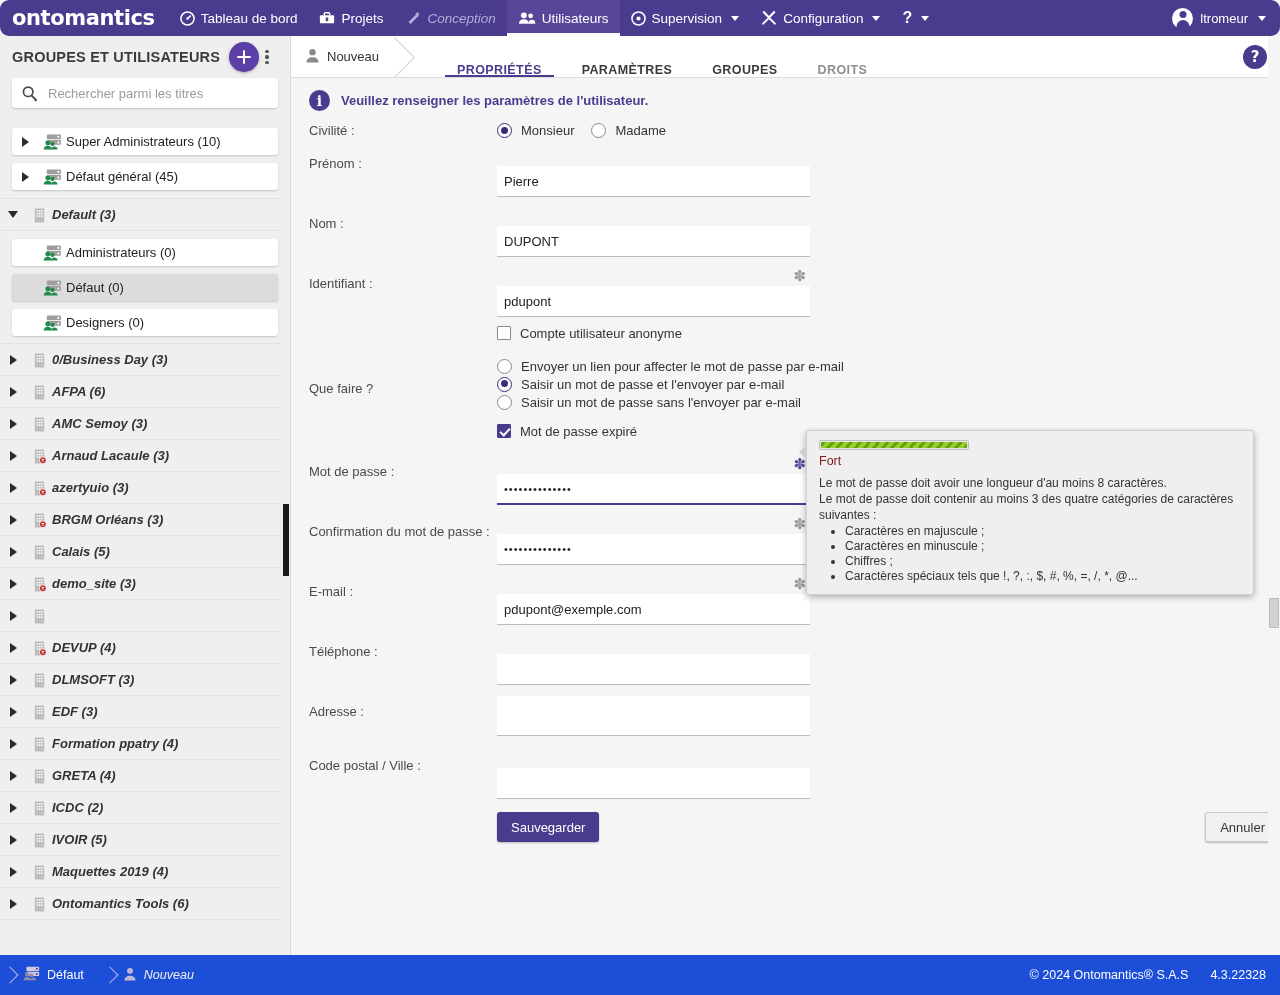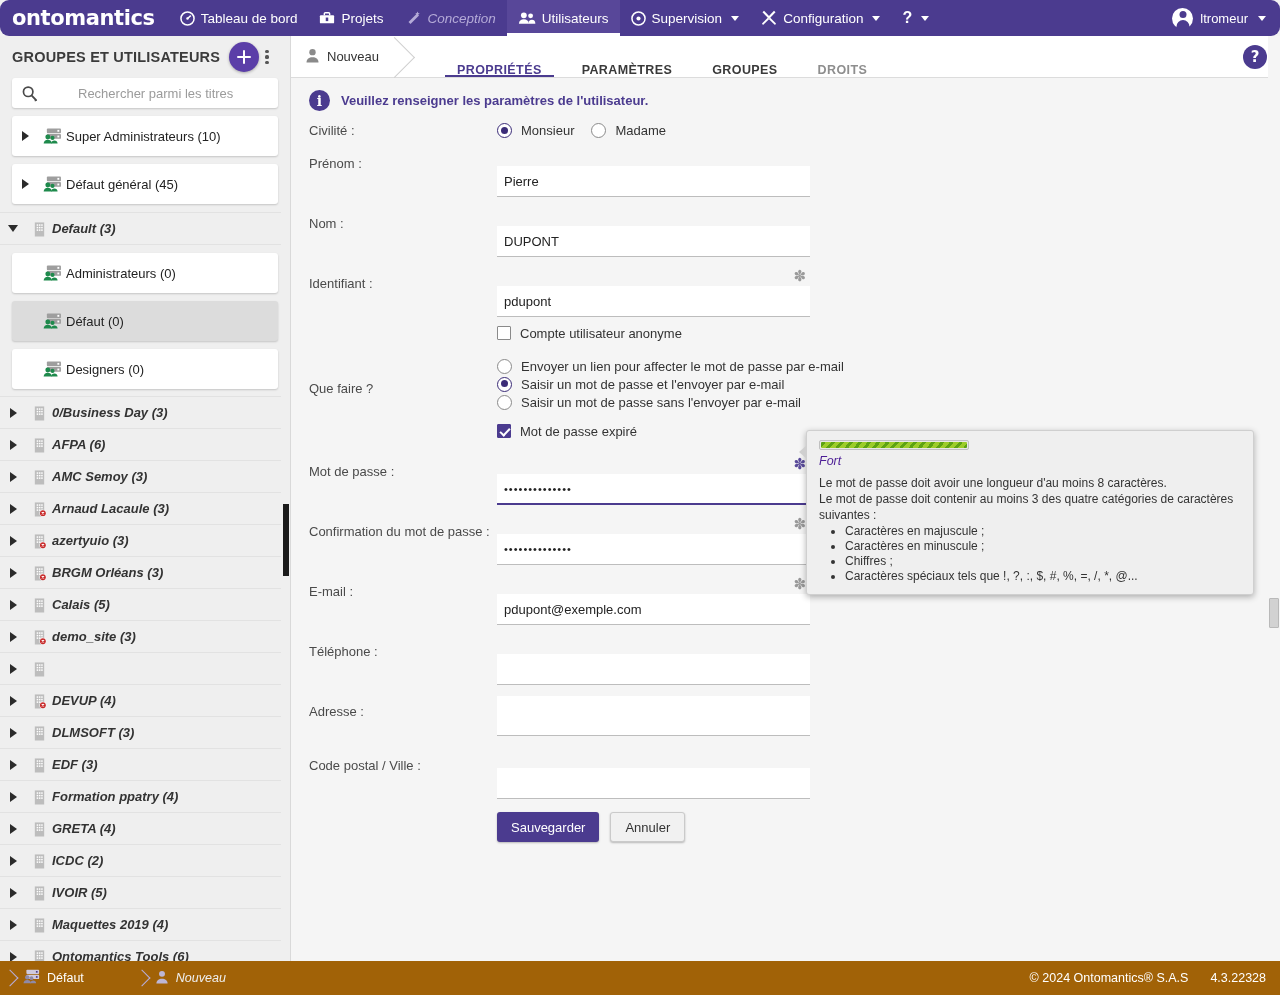--- a/index.html
+++ b/index.html
@@ -82,35 +82,34 @@
   .plus-btn::before, .plus-btn::after {
     content: ""; position: absolute; background: #fff; border-radius: 1px;
   }
   .plus-btn::before { left: 8px; top: 14px; width: 14px; height: 2.4px; }
   .plus-btn::after  { top: 8px; left: 13.8px; width: 2.4px; height: 14px; }
   .kebab { margin-left: auto; width: 20px; display: flex; flex-direction: column;
     align-items: center; gap: 2.5px; cursor: pointer; padding-right: 6px;}
   .kebab i { width: 3.2px; height: 3.2px; border-radius: 50%; background: #555; display:block; }
 
   .sb-search {
-    margin: 0 12px 8px 12px; height: 30px; background: #fff;
+    margin: 0 12px 20px 12px; height: 30px; background: #fff;
     border-radius: 3px; display: flex; align-items: center;
     box-shadow: 0 1px 2px rgba(0,0,0,.18);
-    gap: 30px;
   }
   .sb-search .mag { width: 34px; display: flex; justify-content: center; cursor: pointer;}
   .sb-search input {
     border: 0; outline: 0; background: transparent; flex: 1;
     font-family: "Liberation Sans", sans-serif; font-size: 13px; color: #333;
     padding-right: 8px;
   }
   .sb-search input::placeholder { color: #9b9b9b; }
 
   .grp-card {
-    margin: 0 12px 8px 12px; height: 40px; background: #fff;
+    margin: 0 12px 8px 12px; height: 27px; background: #fff;
     border-radius: 3px; display: flex; align-items: center;
     box-shadow: 0 1px 2px rgba(0,0,0,.18); cursor: pointer;
     font-size: 13px; color: #222;
   }
   .grp-card.sel { background: #dcdcdc; }
   .grp-card .tw { width: 26px; display: flex; justify-content: center; }
   .grp-card .ico { width: 28px; display: flex; justify-content: center; }
   .grp-card.indent .tw { width: 26px; }
 
   .org-row {
@@ -231,21 +230,21 @@
   }
   .cbox.on { background: #4b3b8f; border-color: #4b3b8f; }
   .cbox.on::after {
     content: ""; position: absolute; left: 3.5px; top: 0.6px;
     width: 4px; height: 8px; border: solid #fff; border-width: 0 2px 2px 0;
     transform: rotate(43deg);
   }
   .optrow { display: flex; align-items: center; gap: 9px; height: 18px; margin-bottom: 0px; }
   .optrow span { font-size: 13px; color: #333; }
 
-  .btnrow { display: flex; gap: 11px; padding: 13px 0 0 188px; }
+  .btnrow { display: flex; gap: 11px; padding: 13px 0 0 188px; justify-content: space-between; }
   .btn {
     height: 30px; padding: 0 14px; border: 0; border-radius: 3px;
     font-size: 13px; cursor: pointer; font-family: "Liberation Sans", sans-serif;
     box-shadow: 0 1px 2px rgba(0,0,0,.25);
   }
   .btn.primary { background: #4b3b8f; color: #fff; }
   .btn.secondary { background: #f1f1f1; color: #333; border: 1px solid #cacaca; }
 
   
   .pwtip {
@@ -262,38 +261,38 @@
   }
   .pwmeter {
     width: 150px; height: 10px; background: #e8e8e8;
     border: 1px solid #c0c0c0; border-radius: 2px; padding: 1px; margin-bottom: 4px;
   }
   .pwfill {
     width: 100%; height: 100%; border-radius: 1px;
     background-image: repeating-linear-gradient(
       -50deg, #5da312 0px, #5da312 3px, #9ccc2a 3px, #9ccc2a 7px);
   }
-  .pwlabel { font-size: 12.5px; color: #4c1d95; margin-bottom: 7px; font-style: italic; }
+  .pwlabel { font-size: 12.5px; color: #7f1d1d; margin-bottom: 7px; }
   .pwline { line-height: 16px; }
   .pwtip ul { margin: 1px 0 0 0; padding-left: 26px; }
   .pwtip li { line-height: 15px; }
 
   
   .main-scroll-track {
     position: absolute; right: 0; top: 0; width: 12px; height: 930px; background: #f5f5f5;
   }
   .main-scroll-thumb {
     position: absolute; right: 1px; top: 562px; width: 10px; height: 30px;
     background: #d2d2d2; border: 1px solid #b9b9b9; border-radius: 1px;
   }
 
   
   .footer {
-    position: absolute; bottom: 0; left: 0; width: 1280px; height: 34px;
-    background: #a16207; display: flex; align-items: center; color: #fff; gap: 32px;
+    position: absolute; bottom: 0; left: 0; width: 1280px; height: 40px;
+    background: #1d4ed8; display: flex; align-items: center; color: #fff;
   }
   .fcrumb {
     display: flex; align-items: center; gap: 7px; padding-left: 6px;
     font-size: 12.5px; position: relative; padding-right: 16px;
   }
   .fchev {
     width: 0; height: 0; border-top: 8px solid transparent;
     border-bottom: 8px solid transparent; border-left: 8px solid transparent;
     position: relative; margin-right: 2px;
   }

